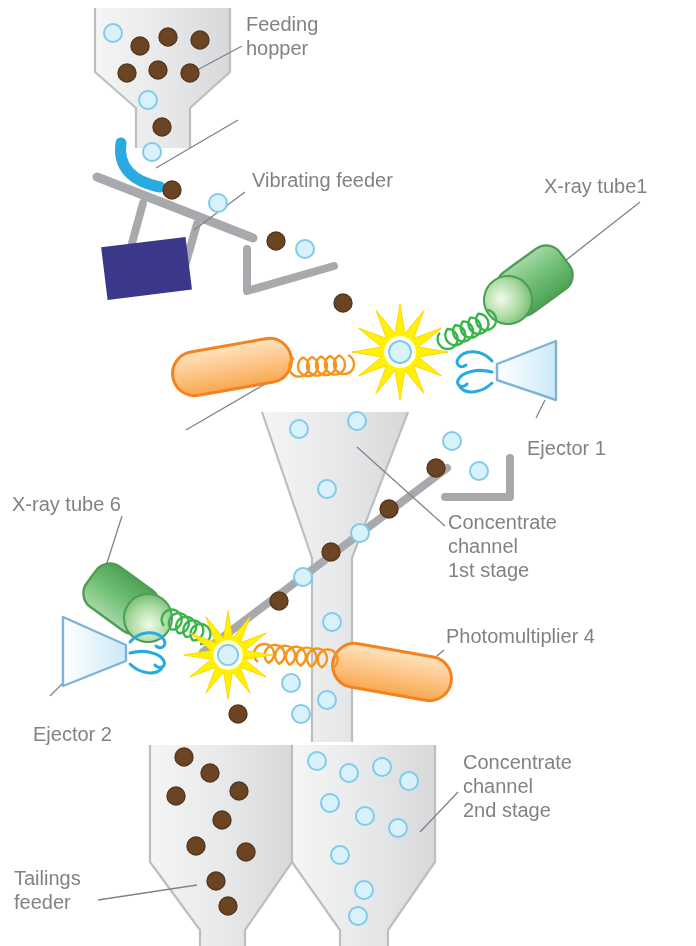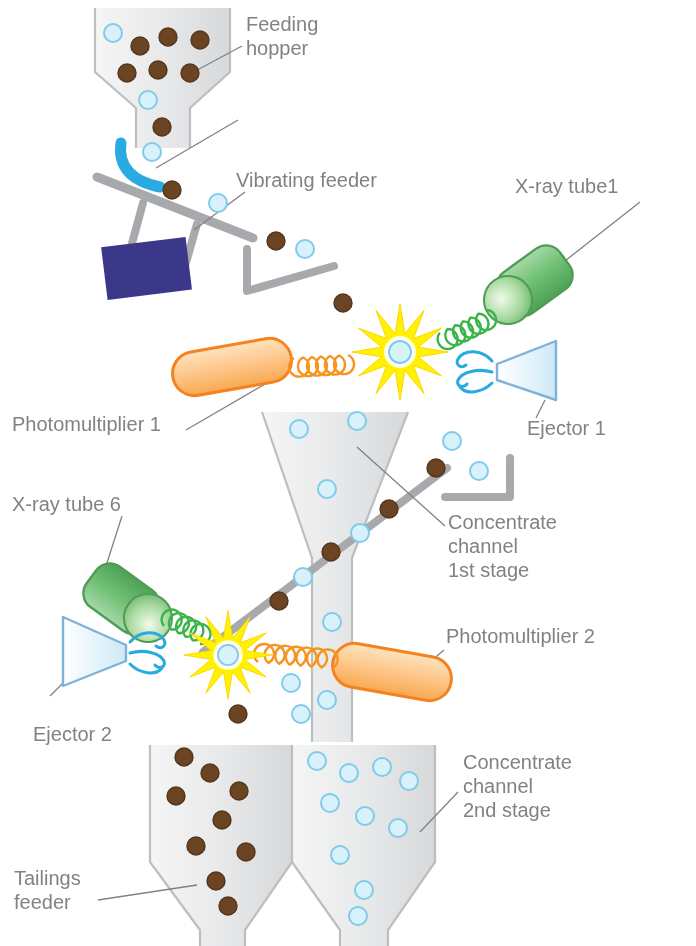--- a/index.html
+++ b/index.html
@@ -197,29 +197,28 @@
     <circle class="lp" cx="365" cy="816" r="9"></circle>
     <circle class="lp" cx="398" cy="828" r="9"></circle>
     <circle class="lp" cx="340" cy="855" r="9"></circle>
     <circle class="lp" cx="364" cy="890" r="9"></circle>
     <circle class="lp" cx="358" cy="916" r="9"></circle>
   </g>
 </svg>
 
 <div class="label" style="left:246px;top:12px">Feeding
 hopper</div>
-<div class="label" style="left:236px;top:168px">Vibrating feeder</div>
-<div class="label" style="left:515px;top:174px">X-ray tube1</div>
-<div class="label" style="left:12px;top:412px">Photomultiplier 1</div>
-<div class="label" style="left:527px;top:416px">Ejector 1</div>
+<div class="label" style="left:252px;top:168px">Vibrating feeder</div>
+<div class="label" style="left:544px;top:174px">X-ray tube1</div>
+<div class="label" style="left:527px;top:436px">Ejector 1</div>
 <div class="label" style="left:448px;top:510px">Concentrate
 channel
 1st stage</div>
 <div class="label" style="left:12px;top:492px">X-ray tube 6</div>
-<div class="label" style="left:446px;top:624px">Photomultiplier 2</div>
+<div class="label" style="left:446px;top:624px">Photomultiplier 4</div>
 <div class="label" style="left:33px;top:722px">Ejector 2</div>
 <div class="label" style="left:463px;top:750px">Concentrate
 channel
 2nd stage</div>
 <div class="label" style="left:14px;top:866px">Tailings
 feeder</div>
 
 </div>
 
 </body></html>

